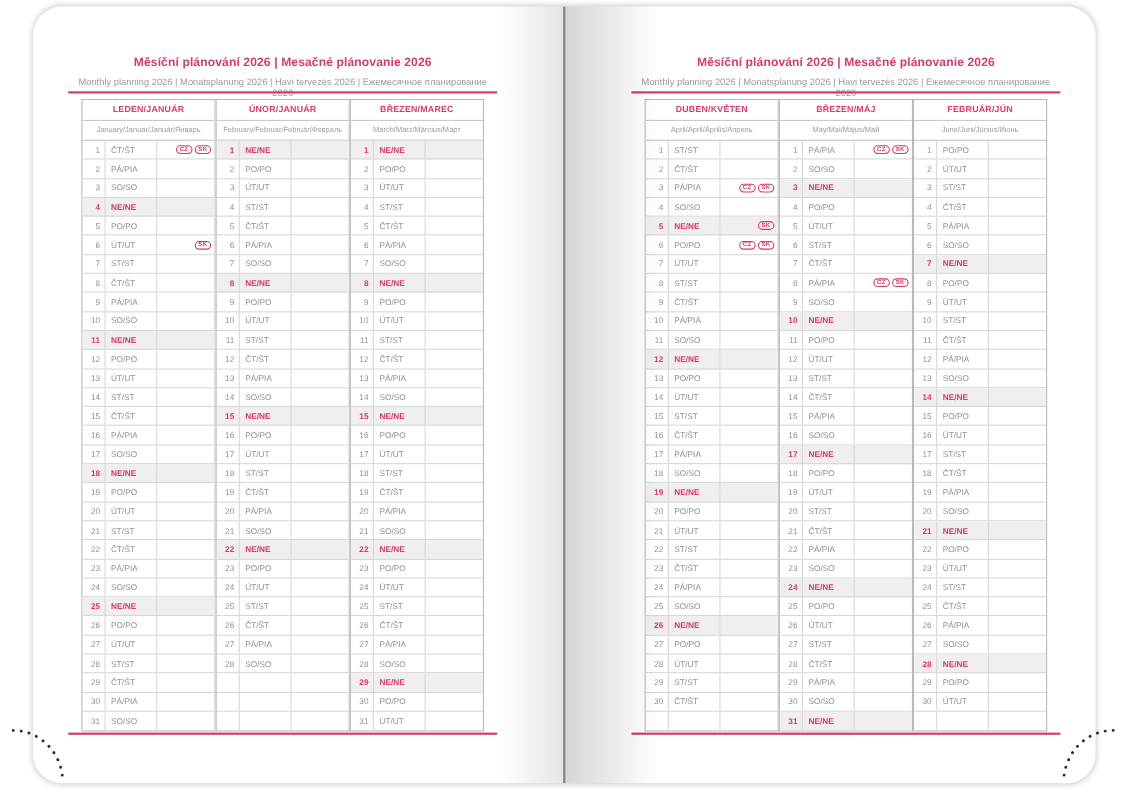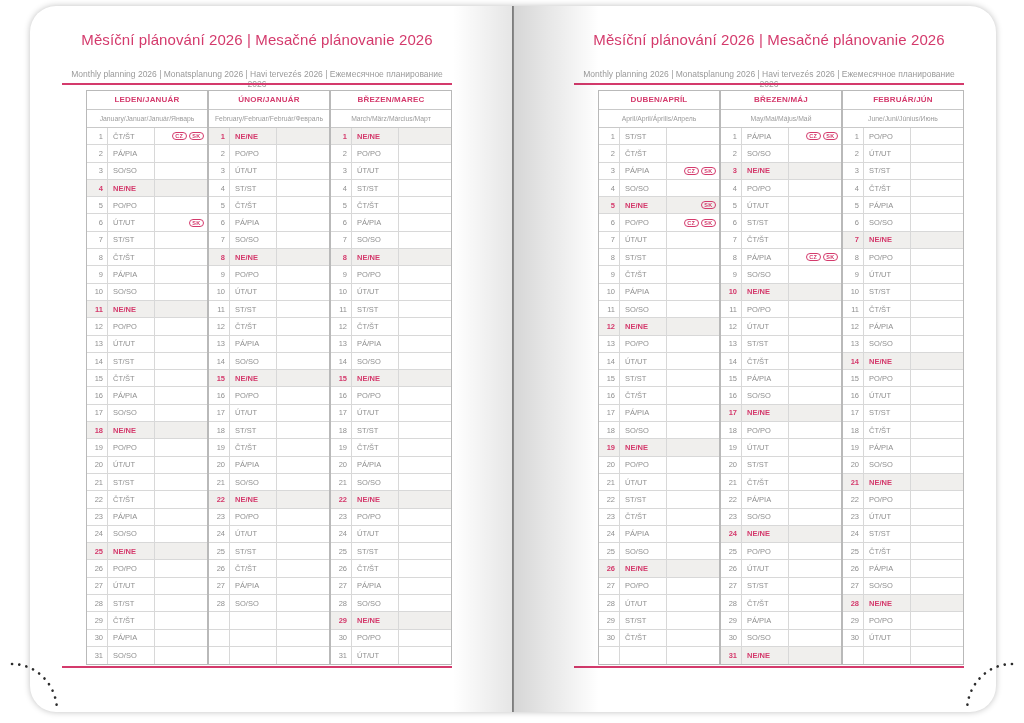--- a/index.html
+++ b/index.html
@@ -13,28 +13,28 @@
   
   .gutter-left{position:absolute;top:0;height:100%;left:423px;width:60px;
     background:linear-gradient(to right,rgba(0,0,0,0),rgba(0,0,0,0.10));pointer-events:none;}
   .gutter-line{position:absolute;top:0;height:100%;left:482px;width:2px;
     background:rgba(40,40,40,0.55);pointer-events:none;}
   .gutter-right{position:absolute;top:0;height:100%;left:484px;width:85px;
     background:linear-gradient(to right,rgba(0,0,0,0.16),rgba(0,0,0,0));pointer-events:none;}
   .content{position:absolute;top:0;bottom:0;width:390px;}
   .page.left .content{left:32px;}
   .page.right .content{left:61px;}
-  .p-title{position:absolute;top:25px;width:100%;margin:0;text-align:center;
-    font-size:15px;line-height:18px;font-weight:normal;color:var(--accent);letter-spacing:0.1px;}
+  .p-title{position:absolute;top:42px;width:100%;margin:0;text-align:center;
+    font-size:11px;line-height:18px;font-weight:bold;color:var(--accent);letter-spacing:0.1px;}
   .p-sub{position:absolute;top:63px;width:100%;margin:0;text-align:center;
     font-size:8.5px;color:#9a9a9a;}
   .rule{position:absolute;left:0;width:100%;height:2px;background:var(--accent);}
   .rule.top{top:77px;}
   .rule.bottom{top:660px;}
-  .months{position:absolute;top:84px;left:0;width:100%;display:flex;justify-content:flex-end;}
+  .months{position:absolute;top:84px;left:0;width:100%;display:flex;justify-content:center;}
   .month{width:122px;border:1px solid #b9b9b9;background:#fff;box-sizing:border-box;}
   .m-name{height:18px;line-height:18px;border-bottom:1px solid #c9c9c9;text-align:center;
     font-size:8px;font-weight:bold;color:var(--accent);letter-spacing:0.2px;}
   .m-langs{height:17px;line-height:17px;border-bottom:1px solid #c9c9c9;text-align:center;
     font-size:6.8px;color:#9c9c9c;}
   .row{display:flex;height:17.3px;box-sizing:border-box;border-bottom:1px solid #d8d8d8;}
   .row:last-child{border-bottom:none;}
   .c{box-sizing:border-box;display:flex;align-items:center;}
   .c.n{width:21px;border-right:1px solid #d8d8d8;justify-content:flex-end;
     padding-right:4px;font-size:7.5px;color:#909090;}
@@ -545,21 +545,21 @@
     </div>
   </section>
 
   <section class="page right">
     <div class="content">
       <h1 class="p-title">Měsíční plánování 2026 | Mesačné plánovanie 2026</h1>
       <p class="p-sub">Monthly planning 2026 | Monatsplanung 2026 | Havi tervezés 2026 | Ежемесячное планирование 2026</p>
       <div class="rule top"></div>
       <div class="months">
           <div class="month">
-            <div class="m-name">DUBEN/APRÍL</div>
+            <div class="m-name">DUBEN/KVĚTEN</div>
             <div class="m-langs">April/April/Április/Апрель</div>
             <div class="row">
               <div class="c n">1</div>
               <div class="c d">ST/ST</div>
               <div class="c o"></div>
             </div>
             <div class="row">
               <div class="c n">2</div>
               <div class="c d">ČT/ŠT</div>
               <div class="c o"></div>

